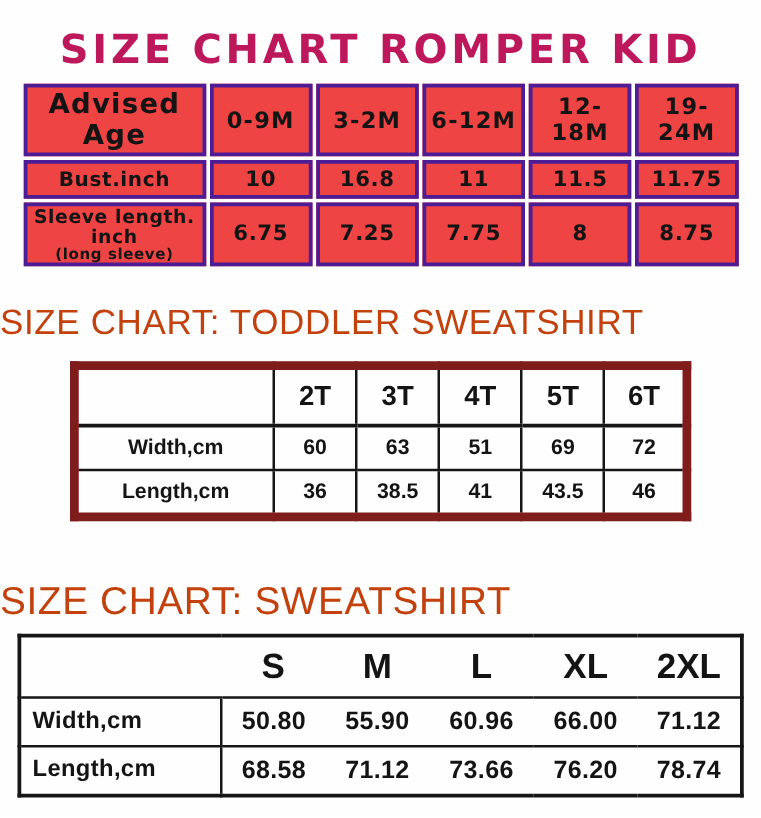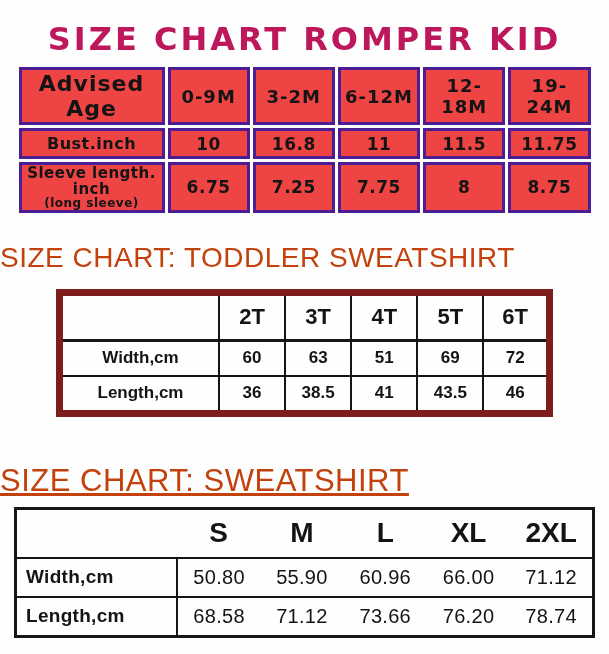--- a/index.html
+++ b/index.html
@@ -46,38 +46,38 @@
   .t2 th,.t2 td{
     border:2px solid #161616;text-align:center;vertical-align:middle;
     font-family:"Liberation Sans", sans-serif;
   }
   .t2 th.corner{width:153px;}
   .t2 thead th{font-size:22px;font-weight:bold;height:41px;border-bottom:3px solid #161616;}
   .t2 td{height:31px;font-size:17px;font-weight:bold;}
   .t2 td.lbl{font-size:17px;font-weight:bold;}
 
   
-  .title-sweat{font-size:31px;margin:46px 13px 8px 0;letter-spacing:0.5px;text-decoration:underline;}
+  .title-sweat{font-size:31px;margin:46px 13px 8px 0;letter-spacing:0.5px;}
   table.t3{
     border-collapse:collapse;margin:0 auto;width:581px;table-layout:fixed;
     border:3px solid #161616;
   }
   .t3 th,.t3 td{
     border-top:2px solid #161616;border-bottom:2px solid #161616;
     border-left:none;border-right:none;
     text-align:center;vertical-align:middle;
     font-family:"Liberation Sans", sans-serif;
   }
   .t3 th.corner{width:158px;}
   .t3 .lbl{
     border-right:2px solid #161616;text-align:left;padding-left:9px;
     font-weight:bold;font-size:19px;
   }
   .t3 thead th{font-size:28px;font-weight:bold;height:45px;border-bottom:2px solid #161616;}
-  .t3 td{height:35px;font-size:20px;font-weight:normal;letter-spacing:0.3px;}
+  .t3 td{height:35px;font-size:20px;font-weight:bold;letter-spacing:0.3px;}
 </style>
 </head>
 <body>
 
 <div class="sheet">
 
   <div class="title-romper">SIZE CHART ROMPER KID</div>
   <div>
       <table class="t1">
         <thead>

